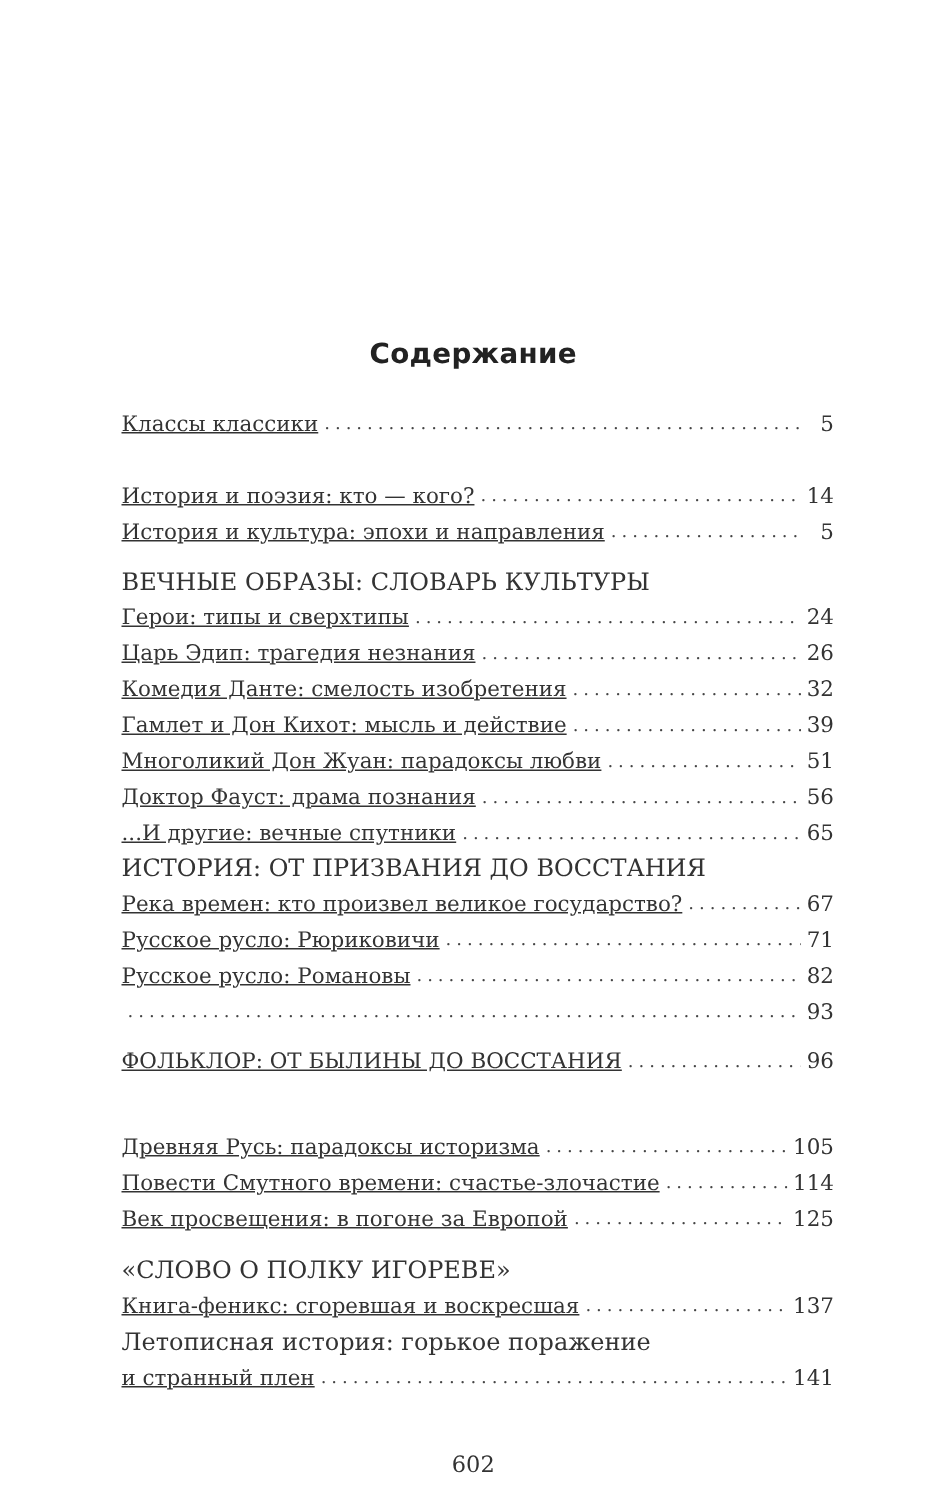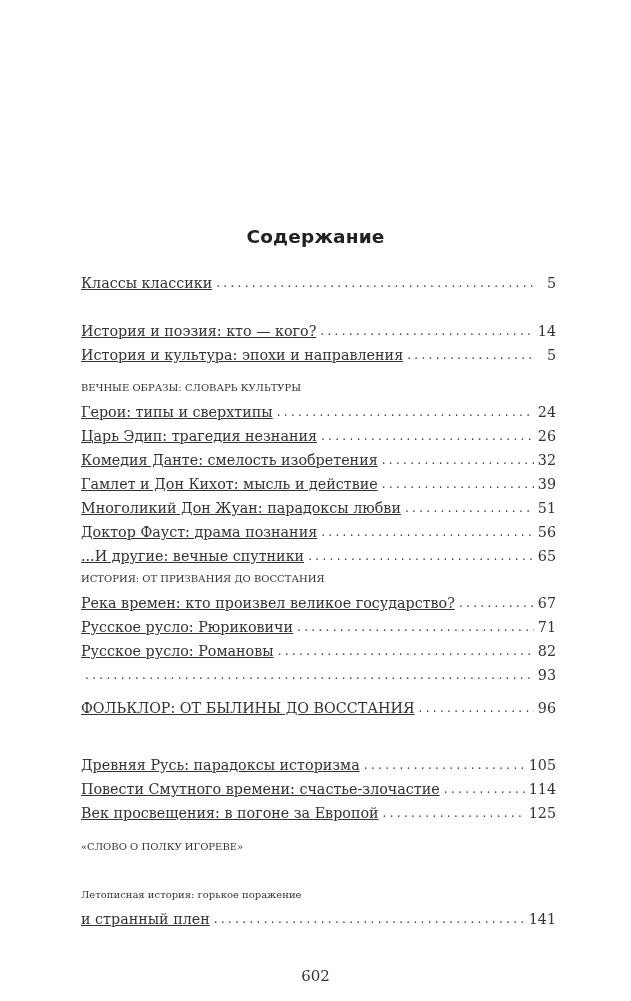--- a/index.html
+++ b/index.html
@@ -23,21 +23,21 @@
     flex:1 1 auto; overflow:hidden; margin:0 4px 0 4px; position:relative; top:-1px;
     color:#444; letter-spacing:3.1px; font-size:12px;
   }
   .row .dots::before {
     content:". . . . . . . . . . . . . . . . . . . . . . . . . . . . . . . . . . . . . . . . . . . . . . . . . . . . . . . . . . . . . . . . . . . . . . . . . . . . . . . . . . . . . . . . . . . . .";
     letter-spacing:0px; word-spacing:-0.5px;
   }
   .row .num { flex:0 0 auto; text-align:right; min-width:16px; }
   .section {
     position:absolute; left:81px; width:475px; height:22px;
-    font-family:"DejaVu Serif", serif; font-size:10px; line-height:22px; color:#333;
+    font-family:"DejaVu Serif", serif; font-size:16px; line-height:22px; color:#333;
     white-space:nowrap;
   }
   .pagenum {
     position:absolute; left:0; width:631px; top:927px; text-align:center;
     font-family:"DejaVu Serif", serif; font-size:15px; color:#333;margin-top:40px;
   }
 </style>
 </head>
 <body>
 
@@ -135,20 +135,25 @@
     <span class="dots"></span>
     <span class="num">114</span>
   </div>
   <div class="row" style="top:802px">
     <span class="label">Век просвещения: в погоне за Европой</span>
     <span class="dots"></span>
     <span class="num">125</span>
   </div>
 
   <div class="section" style="top:836px">«СЛОВО О ПОЛКУ ИГОРЕВЕ»</div>
+  <div class="row" style="top:860px">
+    <span class="label">Книга-феникс: сгоревшая и воскресшая</span>
+    <span class="dots"></span>
+    <span class="num">137</span>
+  </div>
   <div class="section" style="top:884px">Летописная история: горькое поражение</div>
   <div class="row" style="top:908px">
     <span class="label">и странный плен</span>
     <span class="dots"></span>
     <span class="num">141</span>
   </div>
 
   <div class="pagenum">602</div>
 </div>
 

